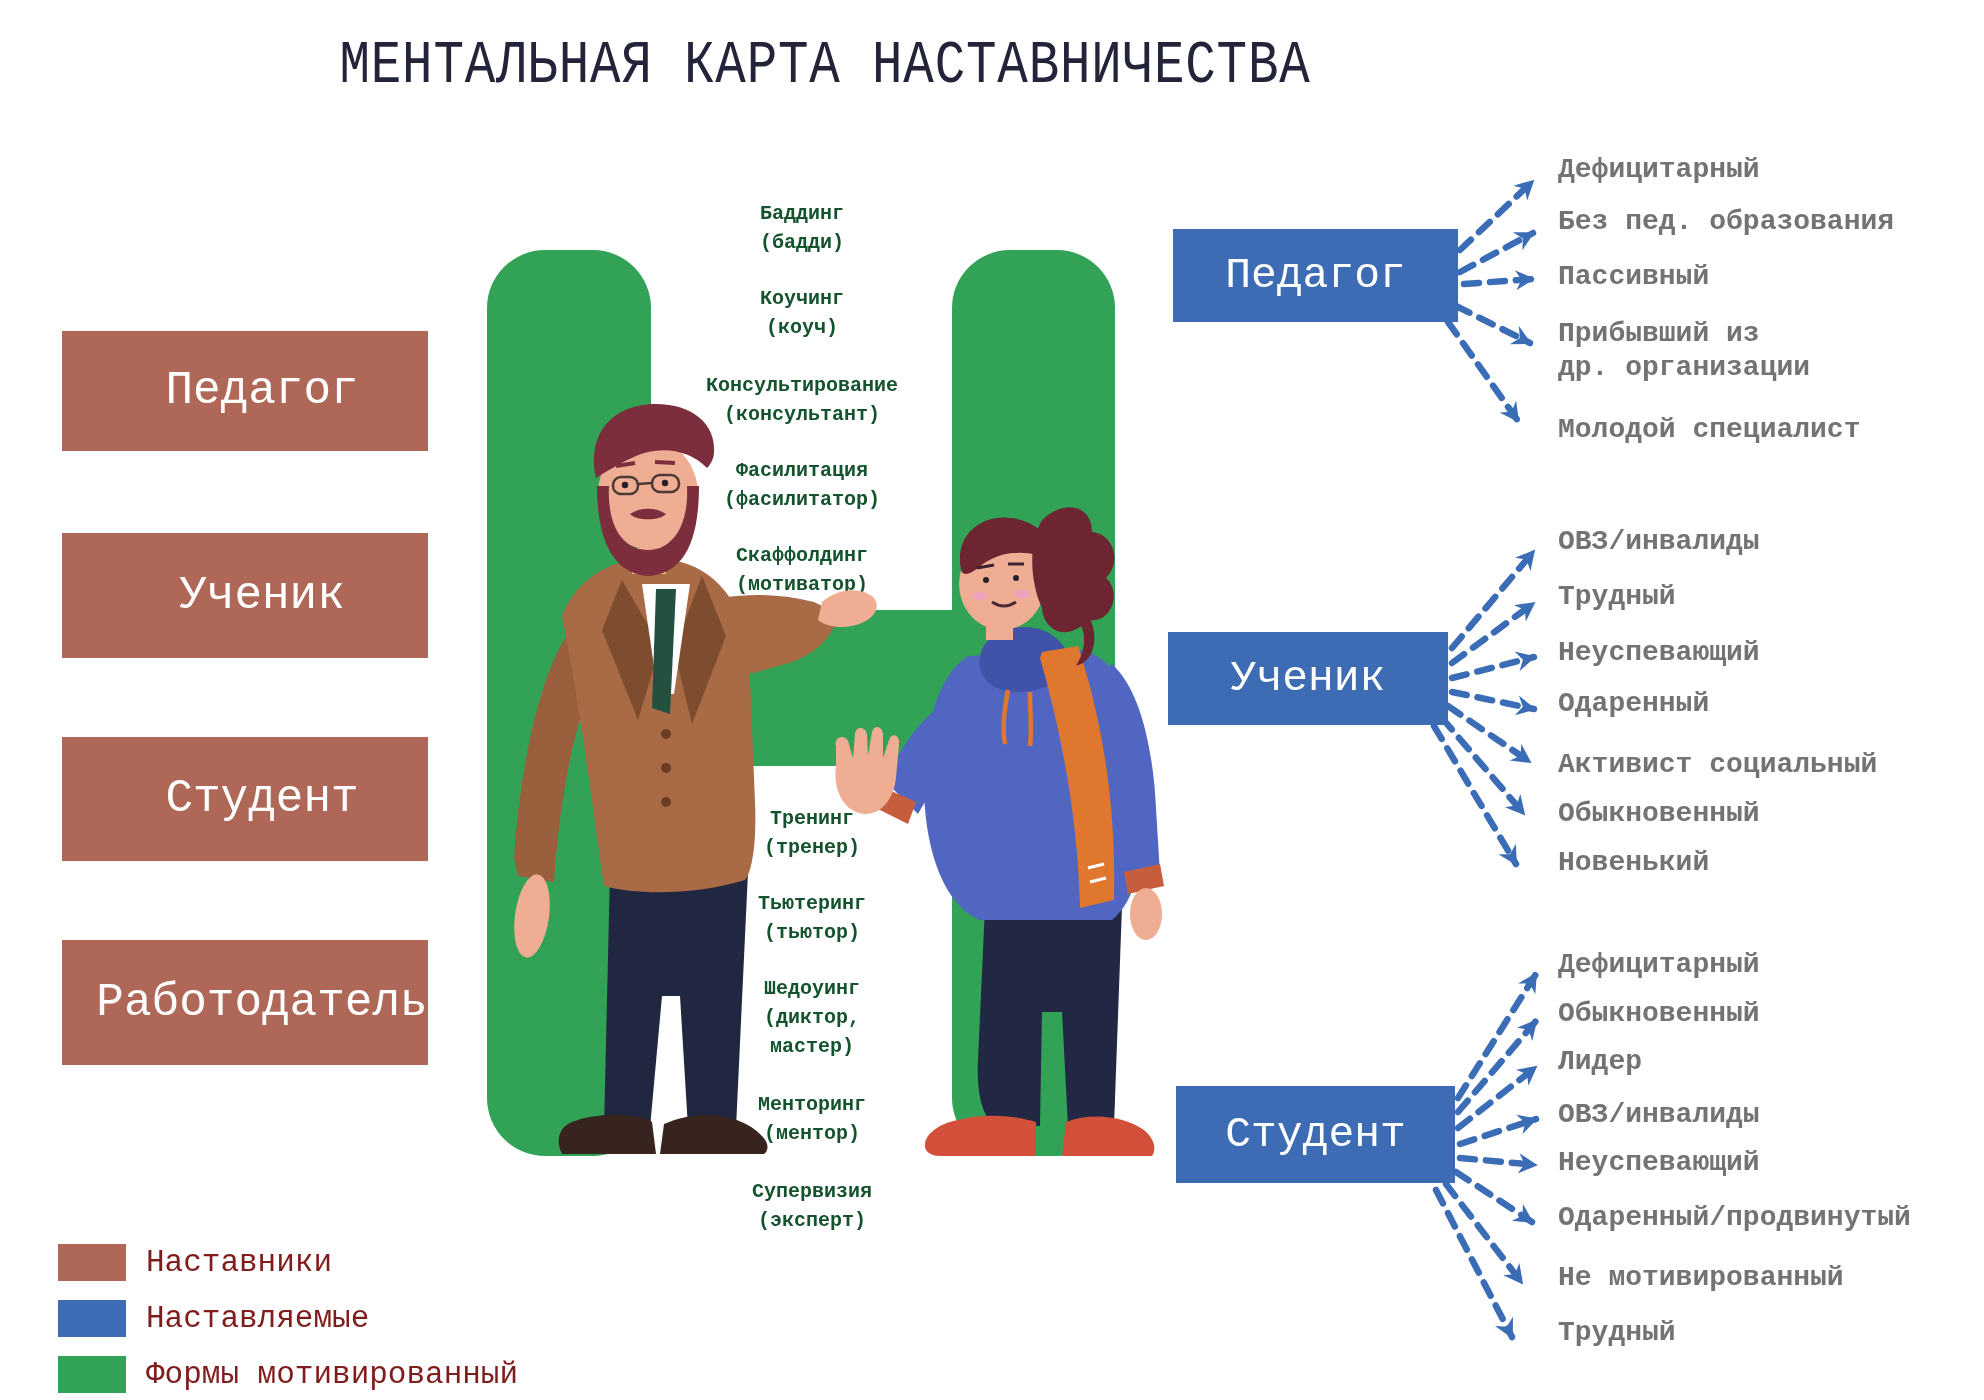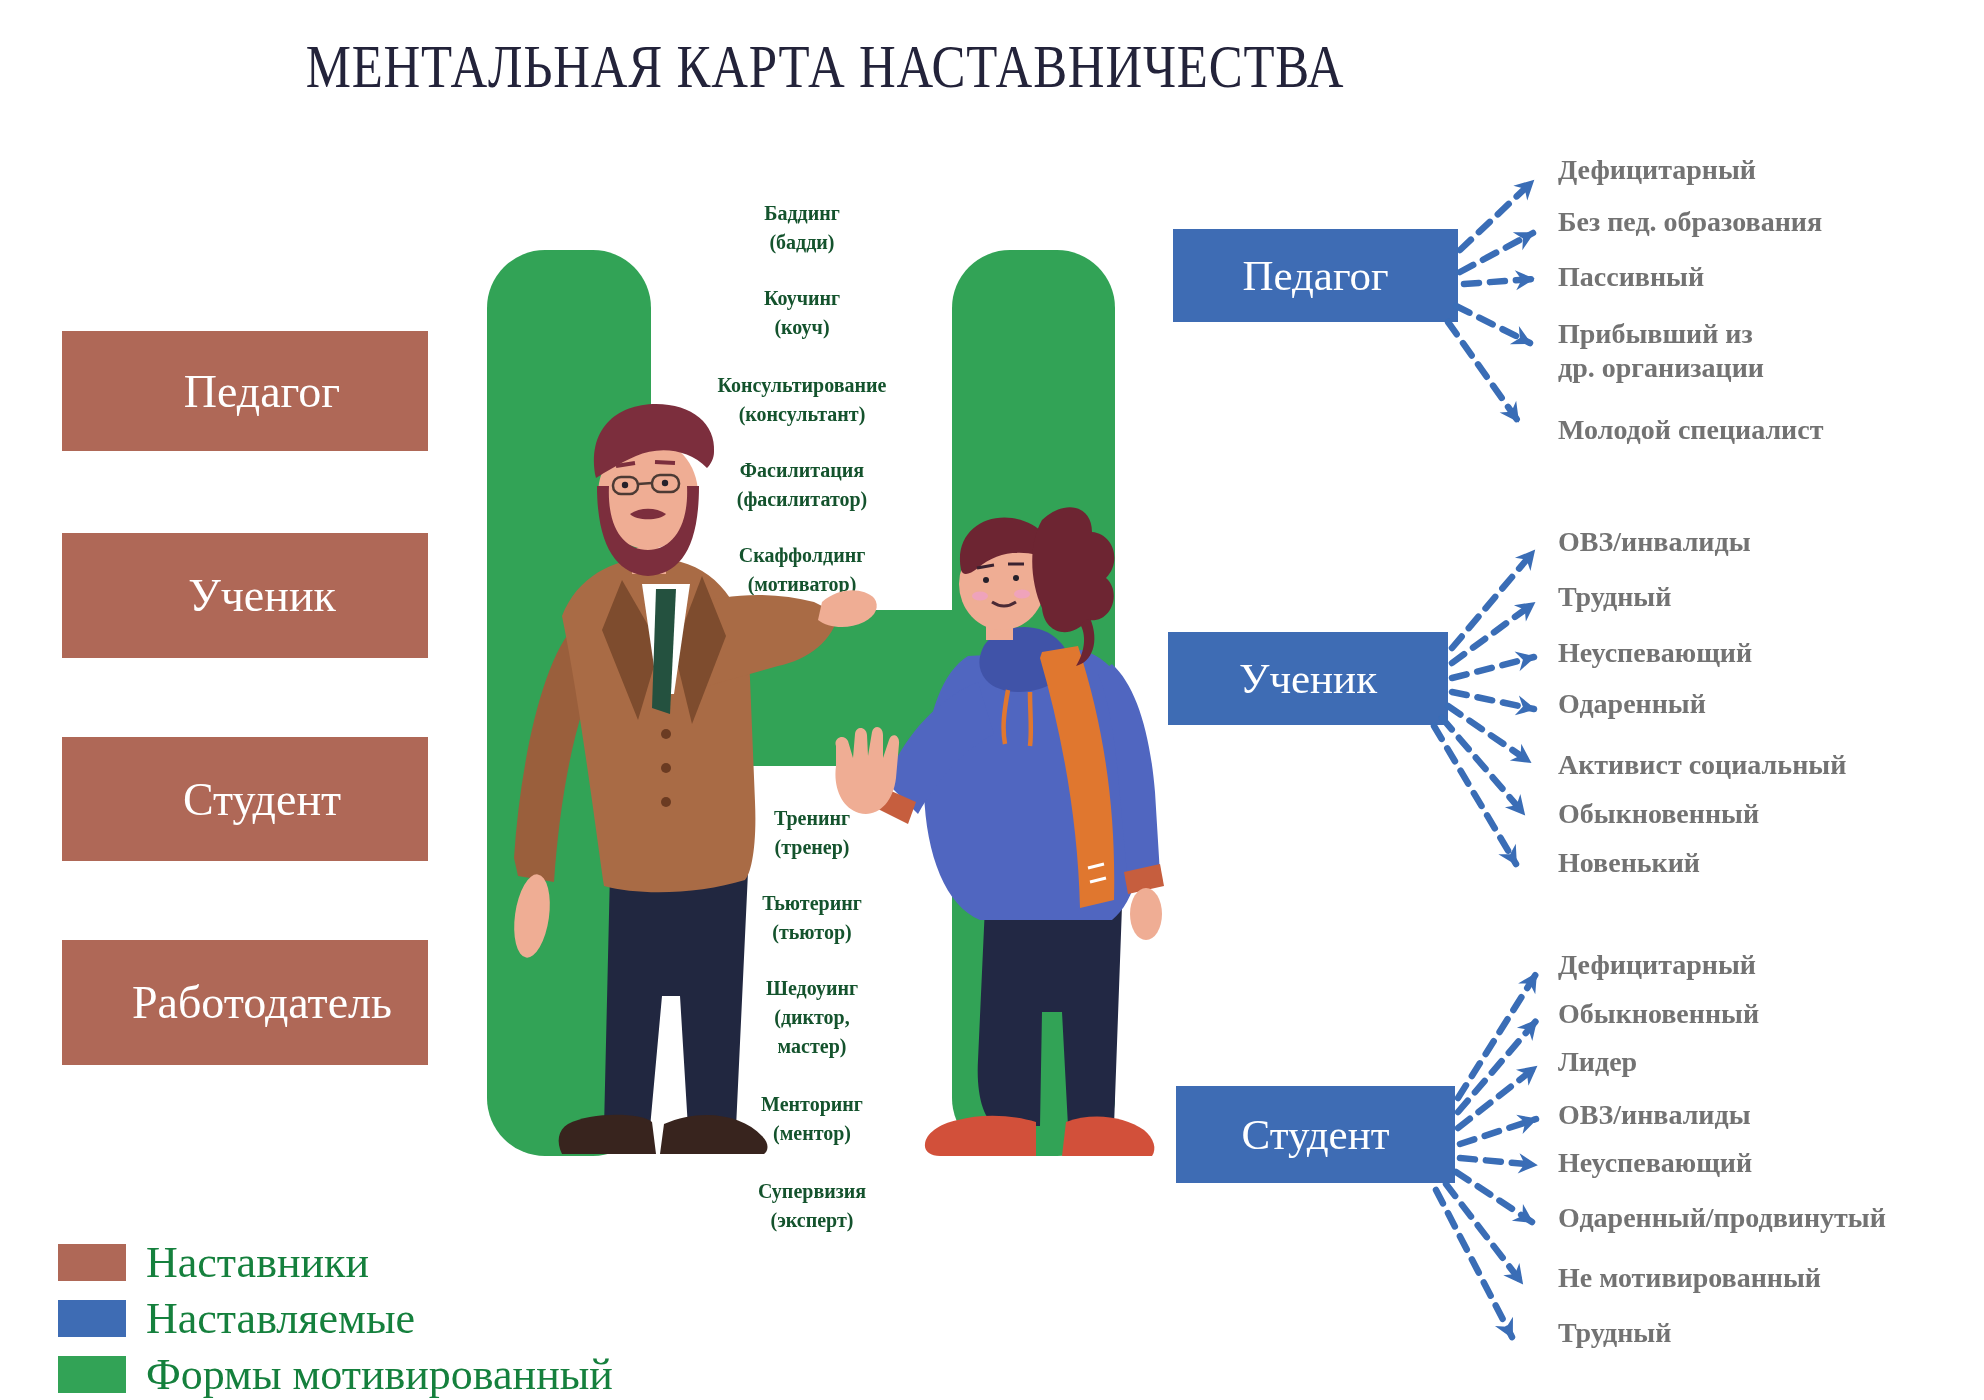--- a/index.html
+++ b/index.html
@@ -1,35 +1,35 @@
 <!DOCTYPE html>
 <html><head>
 <meta charset="utf-8">
 <style>
   html,body{margin:0;padding:0;background:#fff;}
   .canvas{position:relative;width:1984px;height:1400px;background:#ffffff;overflow:hidden;
-          font-family:Liberation Serif, serif;}
+          font-family:Liberation Mono, monospace;}
   .abs{position:absolute;}
   .title{left:0px;top:28px;width:1650px;height:76px;text-align:center;
          font-size:62px;line-height:76px;color:#23233a;font-weight:400;white-space:nowrap;
          transform:scaleX(0.82);letter-spacing:1px;}
   .mbox{background:#af6857;color:#ffffff;font-size:46px;display:flex;align-items:center;
         justify-content:center;padding-left:34px;box-sizing:border-box;white-space:nowrap;}
   .bbox{background:#3e6cb4;color:#ffffff;font-size:43px;display:flex;align-items:center;
         justify-content:center;white-space:nowrap;}
   .pillar{background:#32a356;border-radius:58px;}
   .crossbar{background:#32a356;}
   .gform{color:#14532d;font-weight:700;font-size:20px;line-height:29px;text-align:center;}
   .gtop{left:592px;width:420px;}
   .gbot{left:612px;width:400px;}
   .ritem{color:#737373;font-weight:700;font-size:28px;line-height:34px;white-space:nowrap;left:1558px;}
   .legend-row{display:flex;align-items:center;}
   .sw{width:68px;height:37px;margin-right:20px;}
   .sw0{background:#af6857;} .sw1{background:#3e6cb4;} .sw2{background:#32a356;}
-  .legend-label{font-size:44px;color:#15803d;line-height:37px;white-space:nowrap;}
+  .legend-label{font-size:31px;color:#7f1d1d;line-height:37px;white-space:nowrap;}
   svg.overlay{position:absolute;left:0;top:0;pointer-events:none;}
   .arrow{stroke:#3a6db6;stroke-width:6.5;stroke-dasharray:15 11;stroke-linecap:round;}
 </style>
 </head>
 <body>
 
 <div class="canvas">
 
   <div class="abs title">МЕНТАЛЬНАЯ КАРТА НАСТАВНИЧЕСТВА</div>
 

